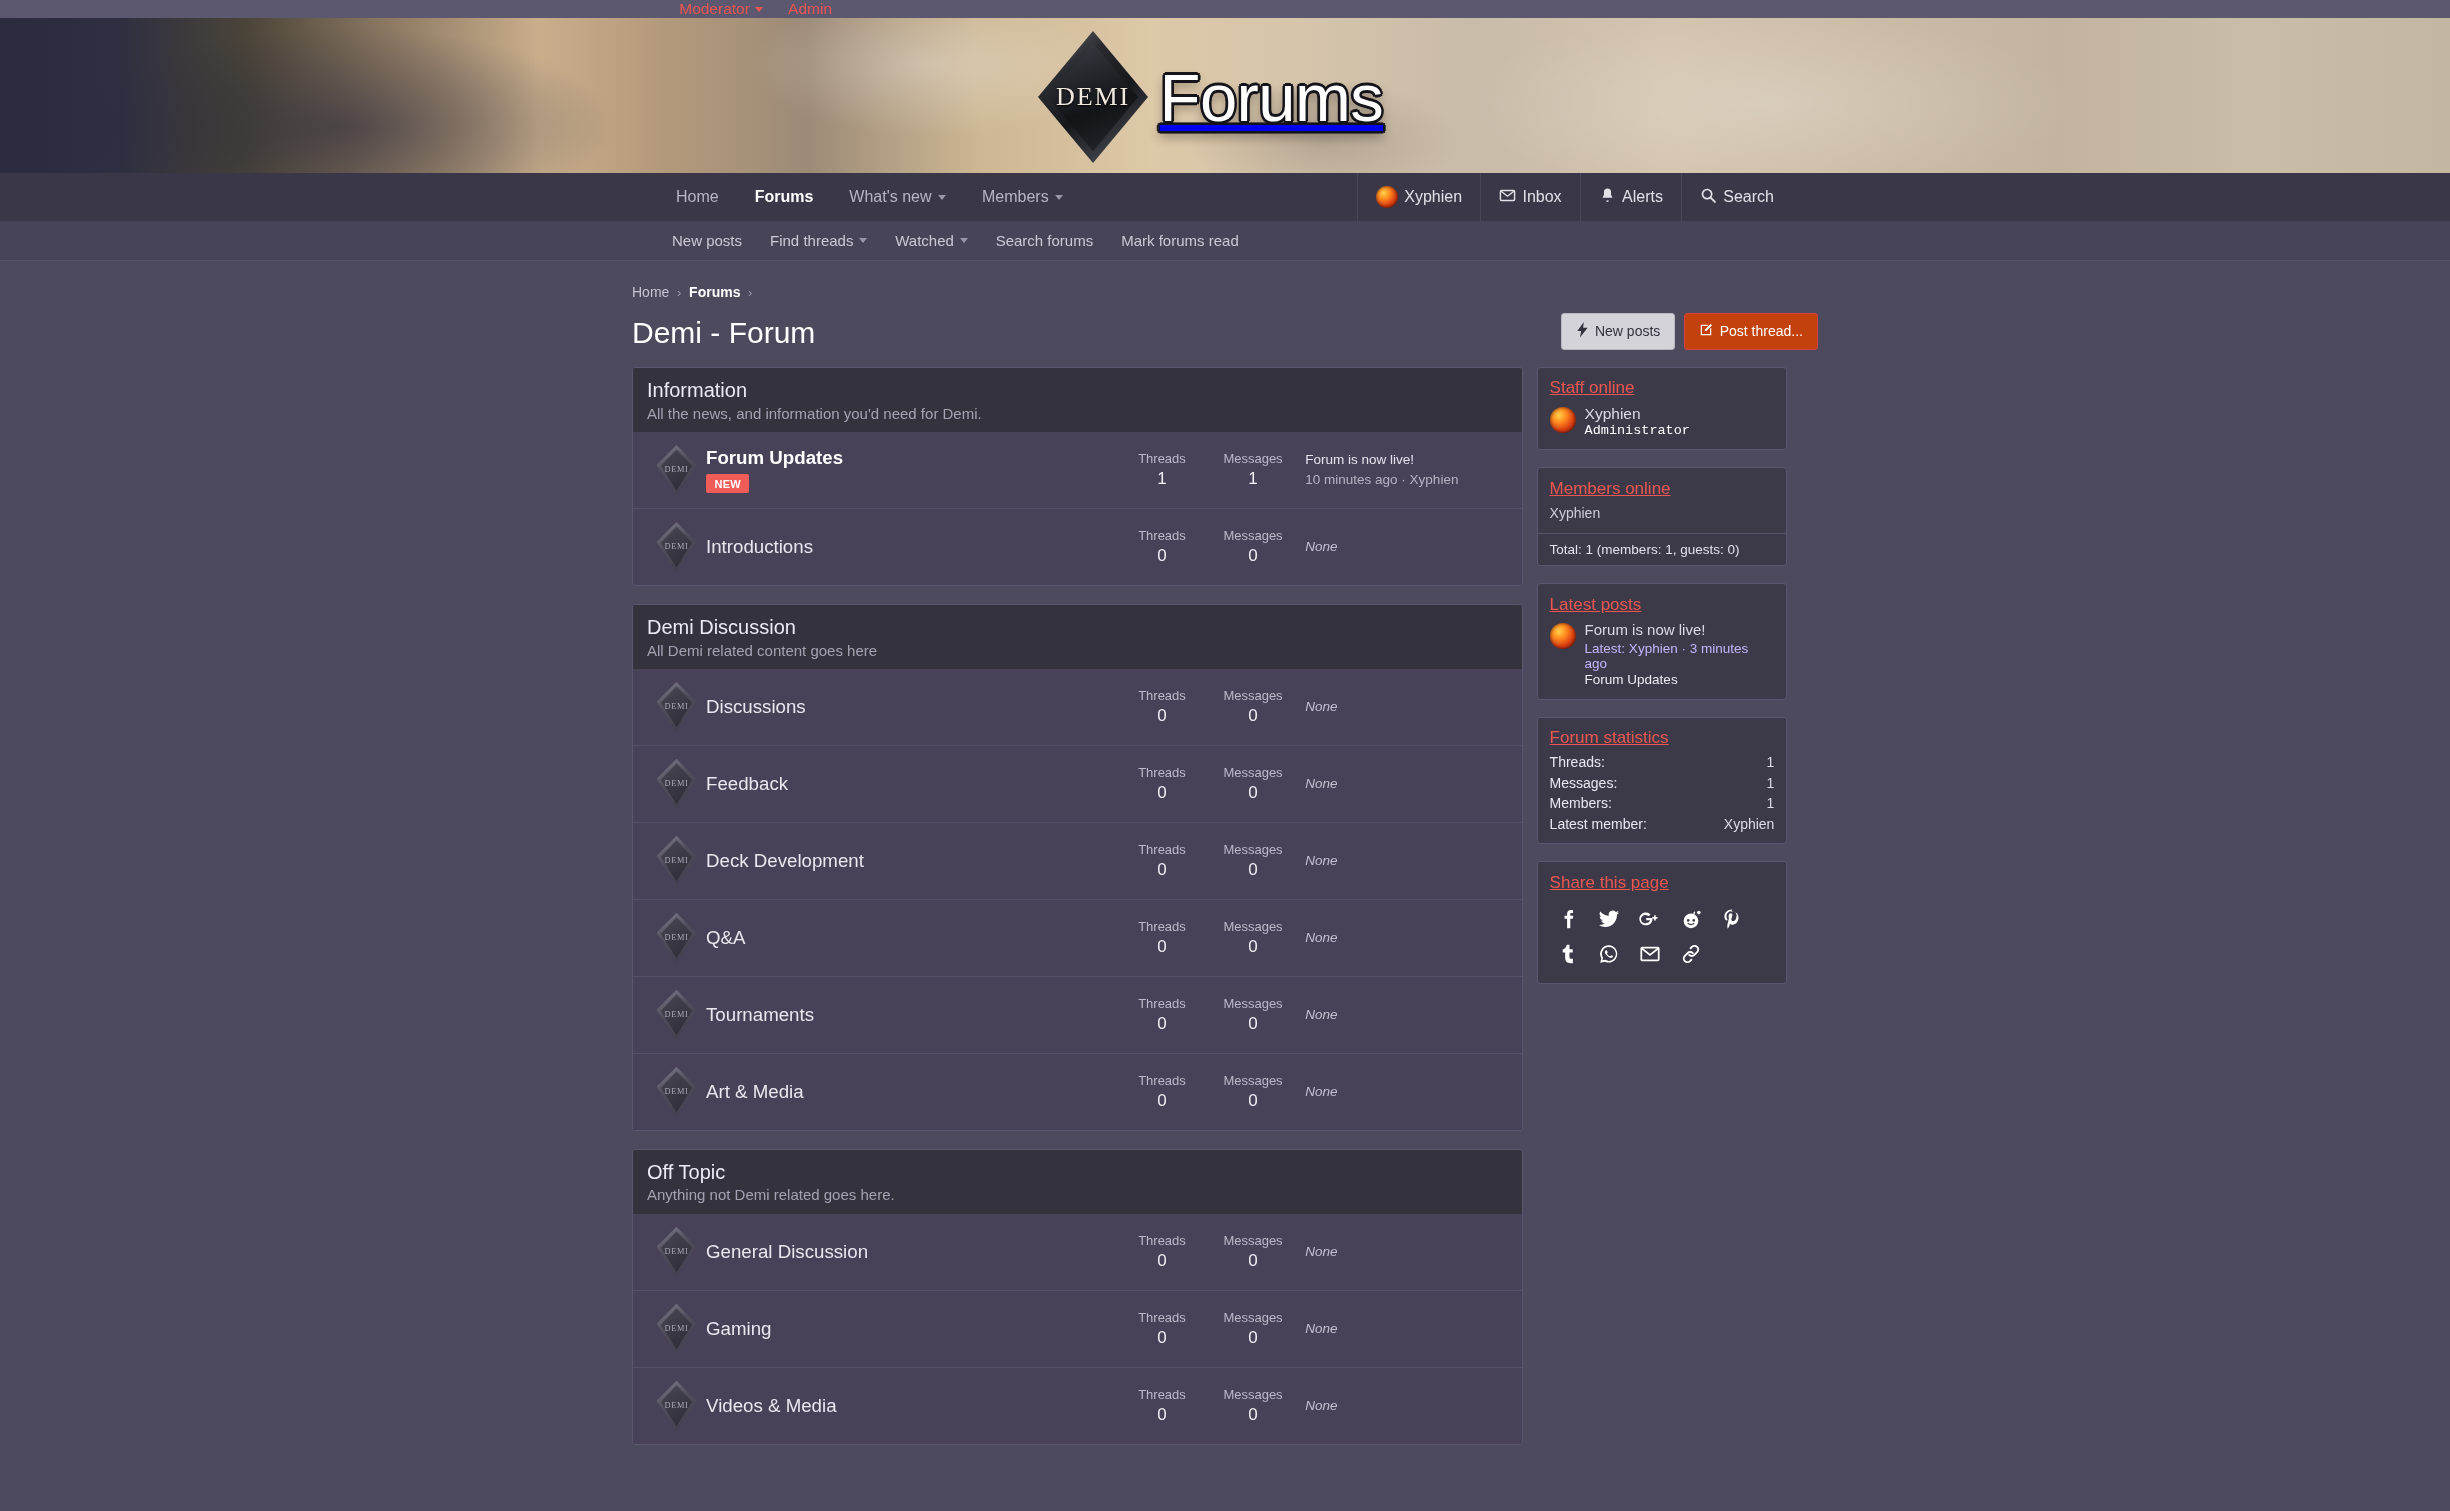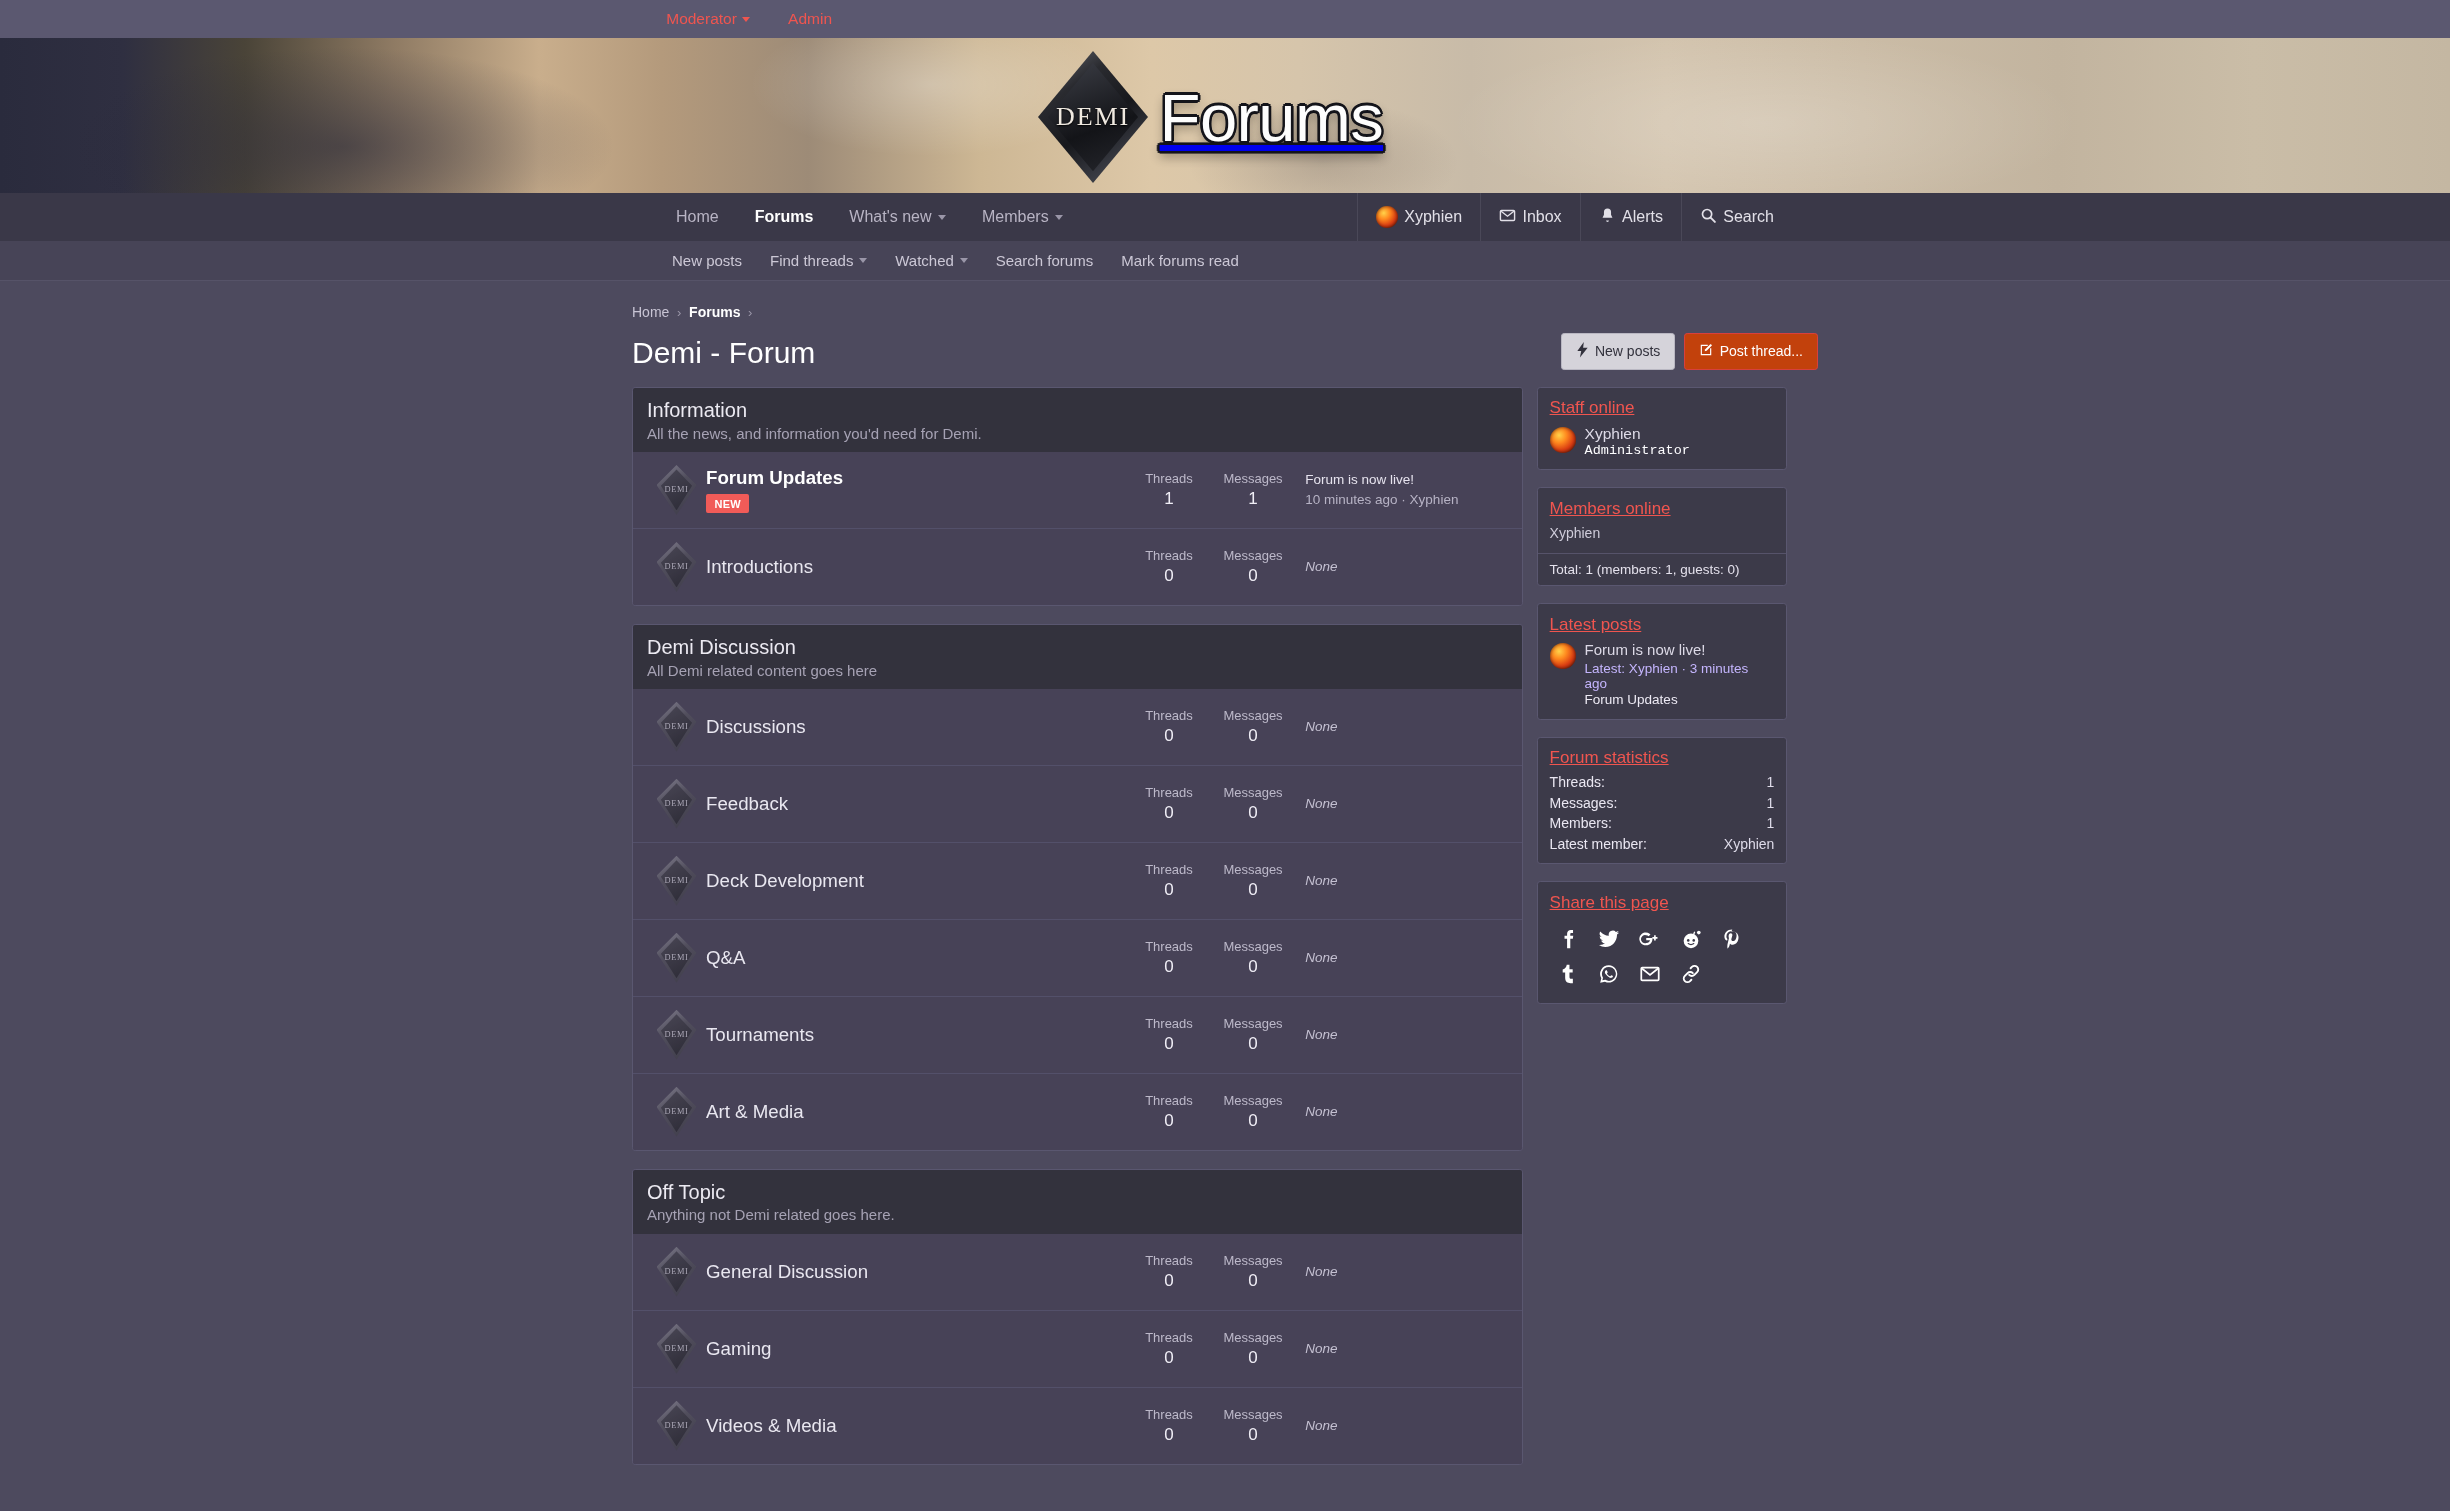--- a/index.html
+++ b/index.html
@@ -8,27 +8,27 @@
     width: 2450px;
     height: 1511px;
     background: #4d4a5e;
     font-family: "Liberation Sans", sans-serif;
     color: #e8e8ee;
     overflow: hidden;
   }
 
   
   .topbar {
-    height: 38px;
+    height: 18px;
     background: #5b5870;
     display: flex;
     align-items: center;
     justify-content: flex-end;
     padding-right: 1618px;
-    gap: 38px;
+    gap: 25px;
   }
   .topbar a {
     color: #f0554f;
     font-size: 15.5px;
     text-decoration: none;
     display: flex;
     align-items: center;
     gap: 5.2px;
   }
   .caret {
@@ -238,21 +238,21 @@
     font-size:18.7px; color:#e9e7f0; text-decoration:none; font-weight:400;
   }
   .frow-title.bold { font-weight:bold; color:#ffffff; }
   .badge-new {
     display:inline-block; align-self:flex-start;
     background:#f15b58; color:#fff;
     font-size:11px; font-weight:bold;
     padding:3.2px 8.4px; border-radius:1.9px; letter-spacing:0.3px;
   }
 
-  .frow-stats { display:flex; gap:0; flex:none; }
+  .frow-stats { display:flex; gap:7px; flex:none; }
   .stat { width:84px; text-align:center; }
   .stat .lbl { font-size:13px; color:#bdb9ca; display:block; }
   .stat .val { font-size:17px; color:#f0eef6; display:block; margin-top:3.2px; }
 
   .frow-last {
     width: 213px; flex:none; padding-left: 10.3px;
     font-size:13.5px; color:#ccc8d8; line-height:1.5;
   }
   .frow-last .none { font-style: italic; color:#c5c1d2; }
   .frow-last .t1 { color:#e6e3ee; }

